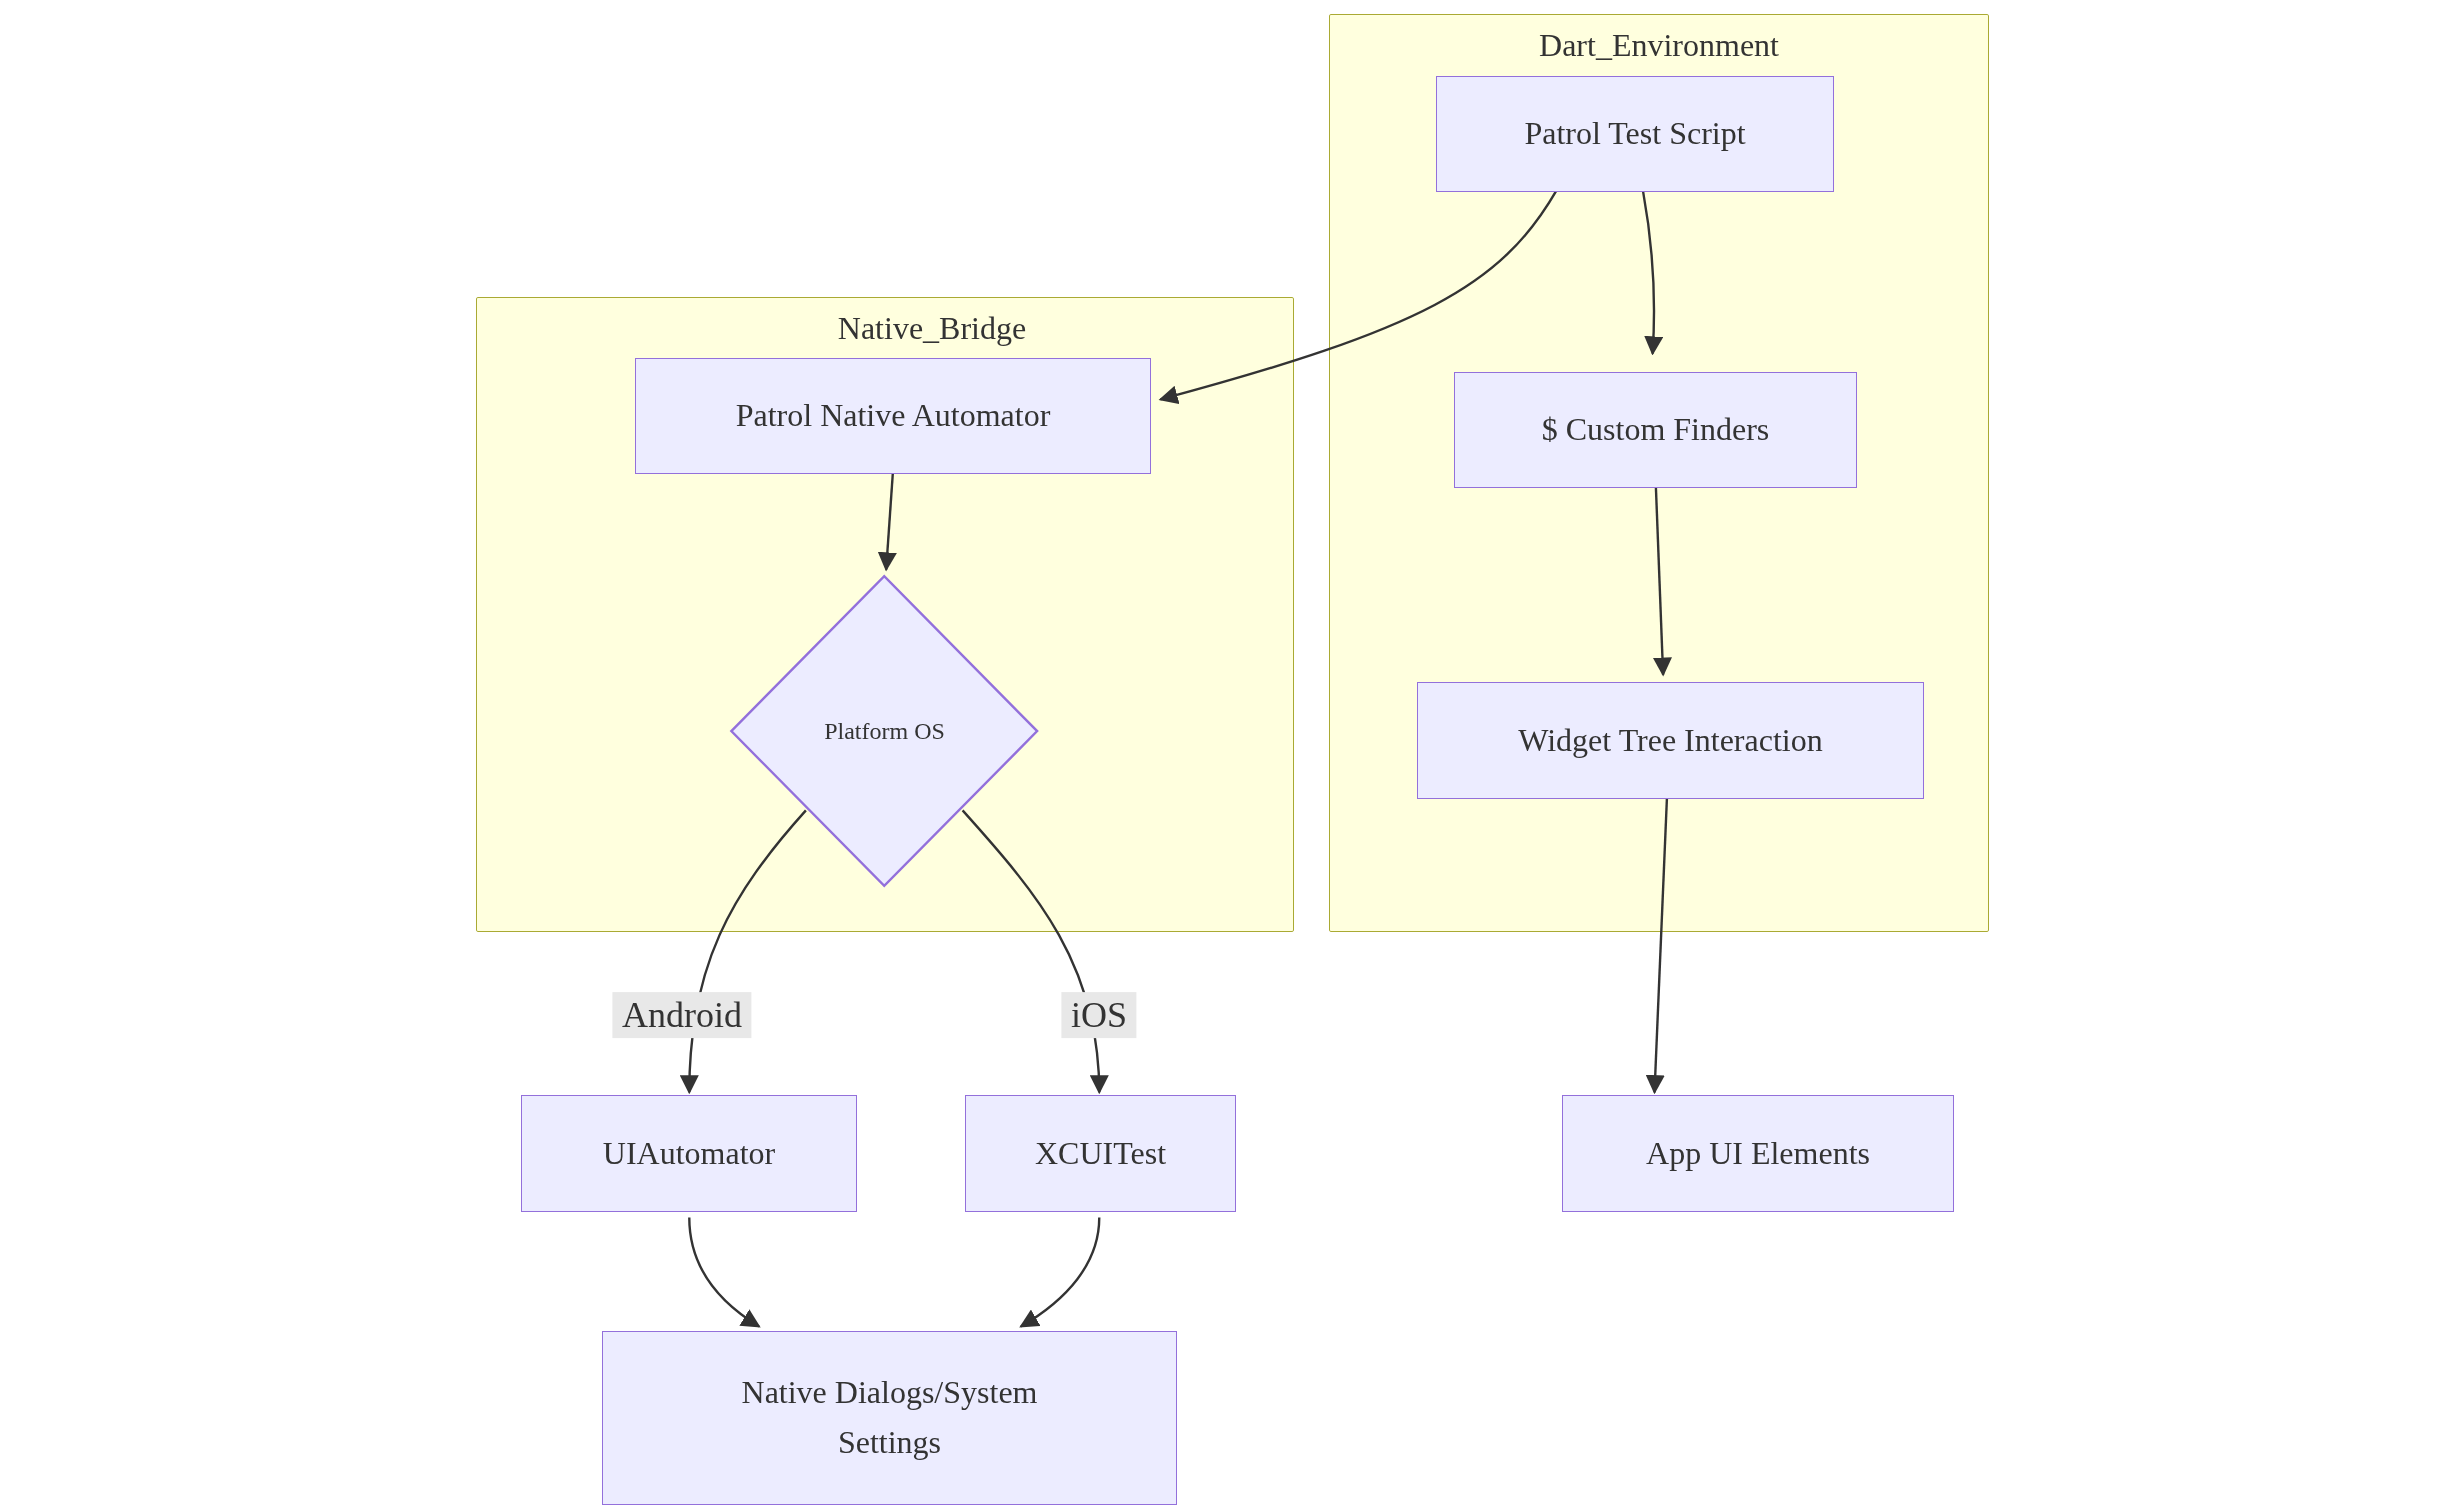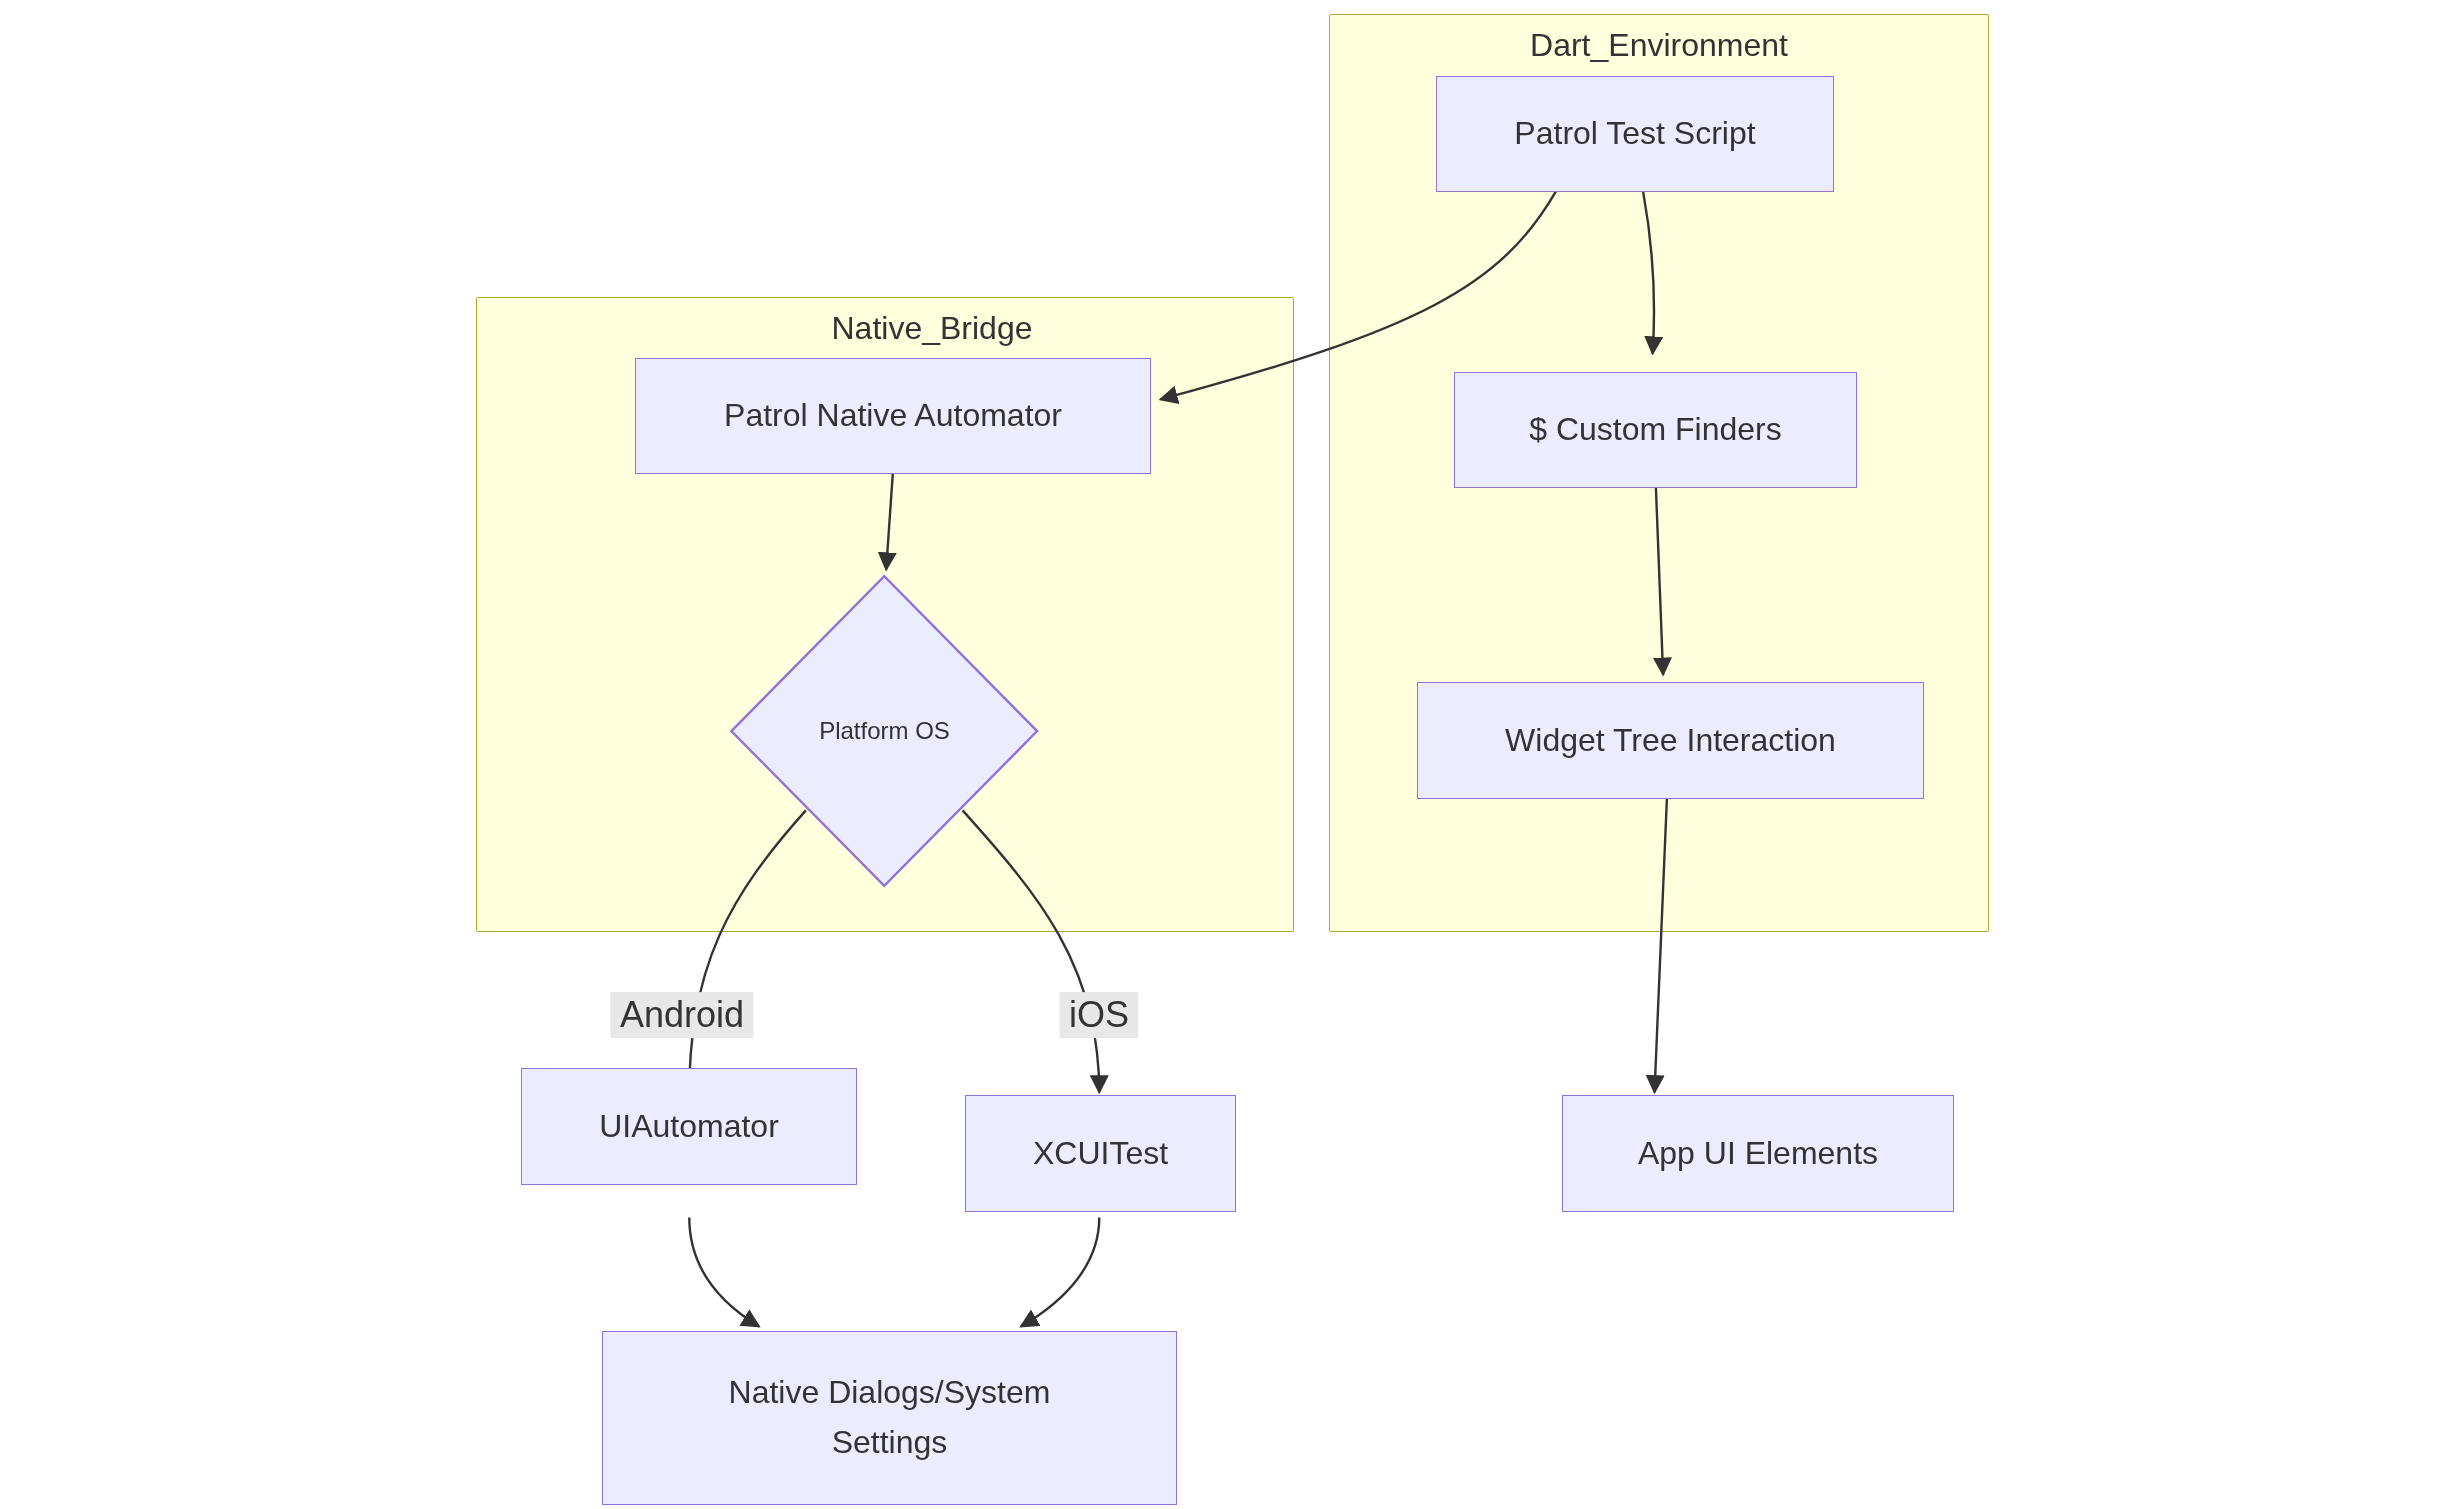--- a/index.html
+++ b/index.html
@@ -8,21 +8,21 @@
     --cluster-fill:#FFFFDE;
     --cluster-border:#AAAA33;
     --edge:#333333;
     --text:#333333;
     --edge-label-bg:#E8E8E8;
     --page-bg:#FFFFFF;
   }
   *{margin:0;padding:0;box-sizing:border-box;}
   html,body{width:2447px;height:1509px;background:var(--page-bg);
     font-family:"Liberation Sans", sans-serif;color:var(--text);overflow:hidden;}
-  .canvas{position:relative;width:2061px;height:1509px;}
+  .canvas{position:relative;width:2061px;height:1509px;font-family:Liberation Serif, serif;}
 
   .cluster{position:absolute;background:var(--cluster-fill);
     border:1.9px solid var(--cluster-border);border-radius:1.9px;z-index:0;}
   .cluster-title{position:absolute;width:100%;top:11.5px;text-align:center;
     font-size:32px;color:var(--text);z-index:2;}
 
   .node{position:absolute;background:var(--node-fill);
     border:1.9px solid var(--node-border);display:flex;align-items:center;
     justify-content:center;text-align:center;font-size:32px;color:var(--text);
     z-index:2;line-height:1.55;}
@@ -90,21 +90,21 @@
   </div>
 
   <div class="node" style="left:635px;top:358px;width:516px;height:116px;">
     <span class="lbl">Patrol Native Automator</span>
   </div>
 
   <div class="diamond-label" style="left:760px;top:683px;width:249px;height:96px;">
     <span class="lbl">Platform OS</span>
   </div>
 
-  <div class="node" style="left:521px;top:1068px;width:336px;height:117px;">
+  <div class="node" style="left:521px;top:1095px;width:336px;height:117px;">
     <span class="lbl">UIAutomator</span>
   </div>
 
   <div class="node" style="left:965px;top:1095px;width:271px;height:117px;">
     <span class="lbl">XCUITest</span>
   </div>
 
   <div class="node node-narrow-label" style="left:602px;top:1331px;width:575px;height:174px;">
     <span class="lbl">Native Dialogs/System Settings</span>
   </div>

